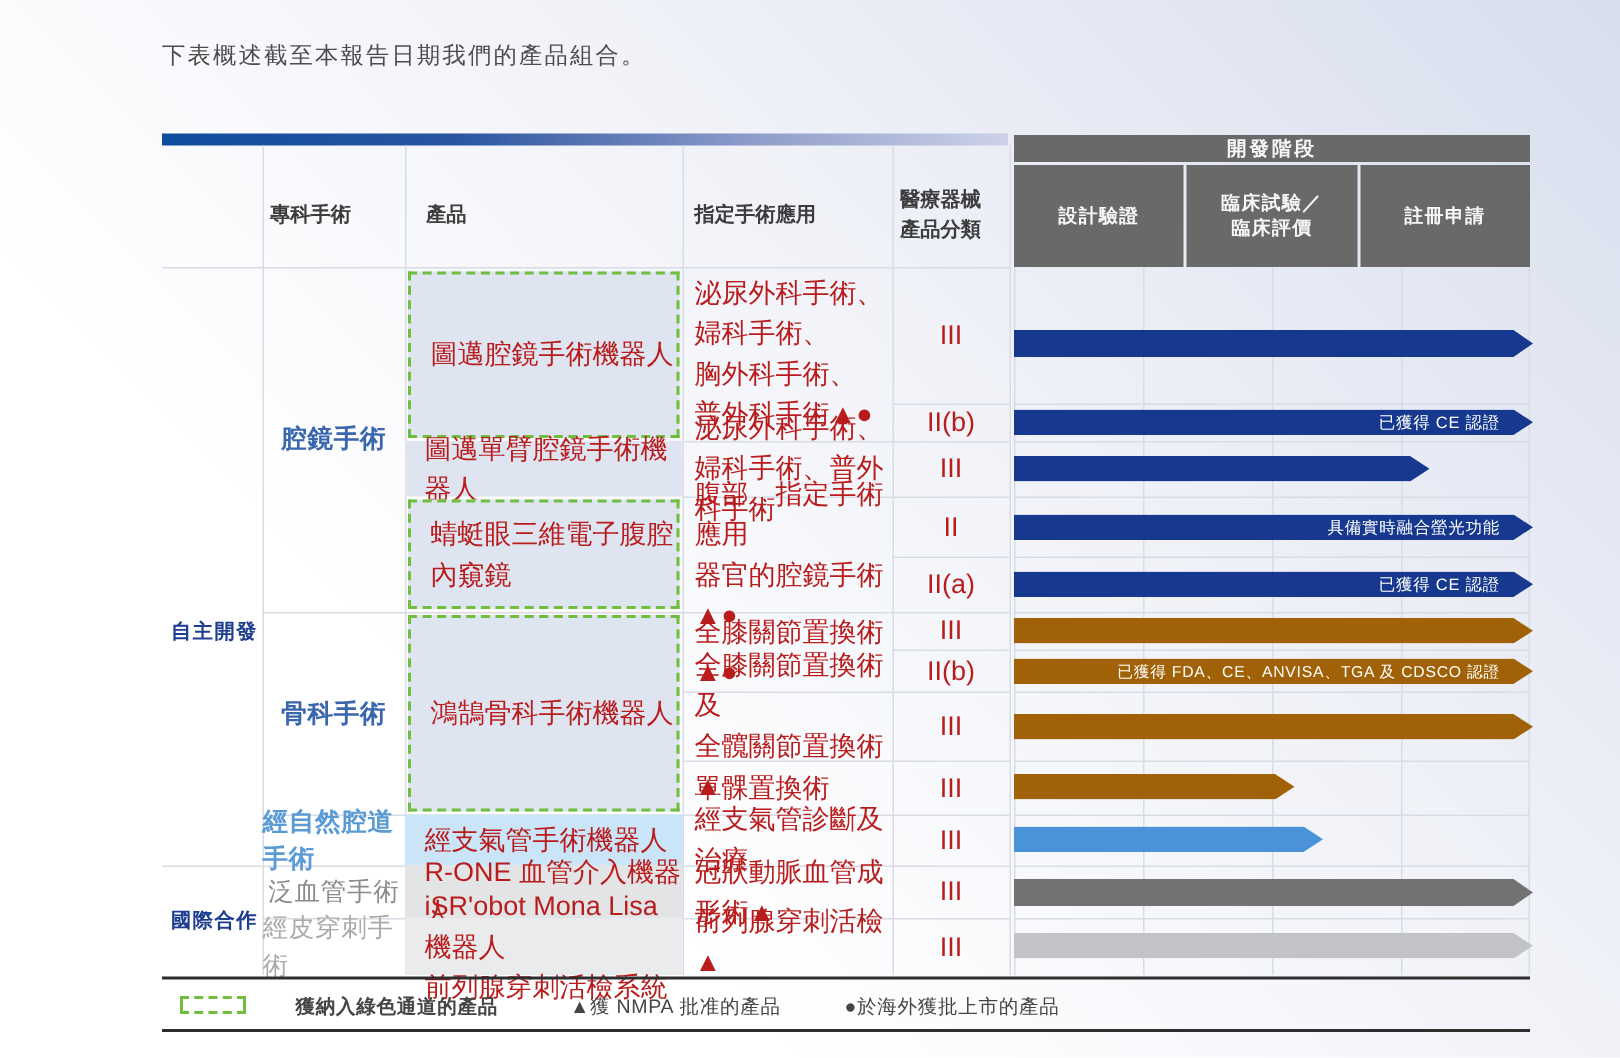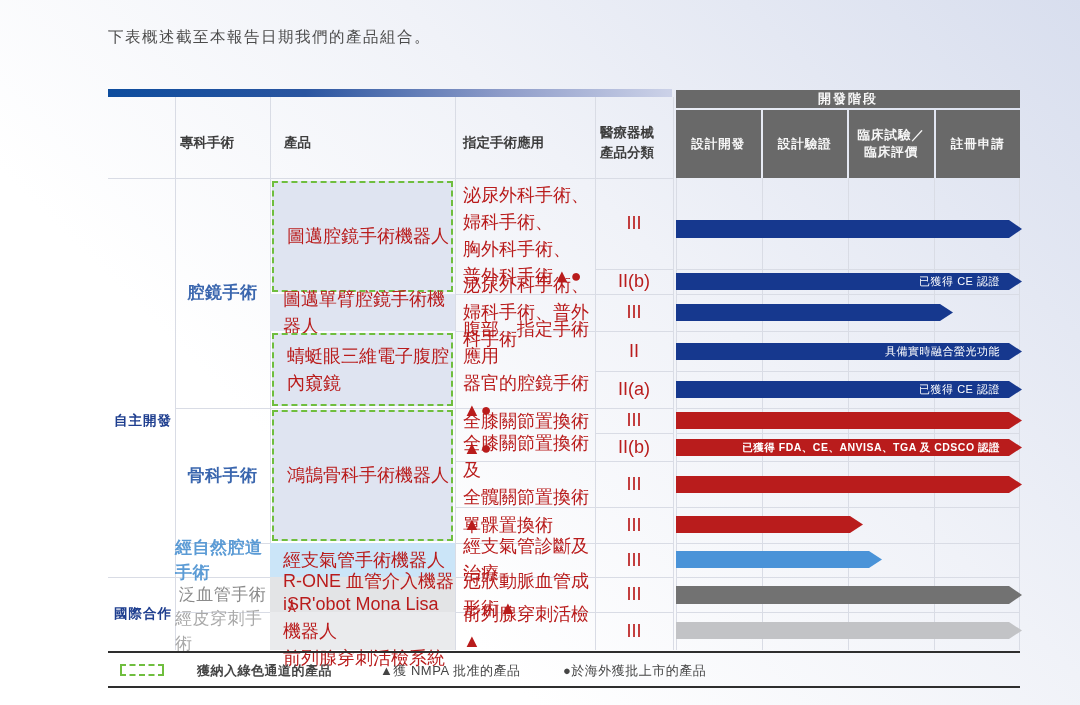--- a/index.html
+++ b/index.html
@@ -33,21 +33,21 @@
   .spec-lbl { font-weight:bold; font-size:17px; justify-content:center; letter-spacing:0.5px; }
   .prod { padding-left:13px; white-space:pre-line; }
   .app { padding-left:8px; white-space:pre-line; }
   .cls { justify-content:center; }
   .greenbox { border:2px dashed #6fbe3e; background:#dfe4f1; }
   
   .bar { left:676px; clip-path:polygon(0 0,calc(100% - 13px) 0,100% 50%,calc(100% - 13px) 100%,0 100%);
     color:#ffffff; font-size:11px; display:flex; align-items:center; justify-content:flex-end;
     padding-right:22px; letter-spacing:0.5px; white-space:nowrap; }
   .navy { background:#16388e; }
-  .slate { background:#b91c1c;font-weight:bold; }
+  .slate { background:#a16207; }
   .sky  { background:#4a93d8; }
   .dgray{ background:#727272; }
   .lgray{ background:#c2c3c6; }
   
   .rule { background:#2e2e2e; height:2px; left:108px; width:912px; }
   .legend-item { top:662px; font-size:13px; color:#454545; letter-spacing:0.5px; }
   .legend-dash { left:120px; top:664px; width:44px; height:12px; border:2px dashed #6fbe3e; }
 </style>
 </head>
 <body>
@@ -58,21 +58,20 @@
 
 <div class="abs hdr-cell" style="left:180px; width:90px;">專科手術</div>
 <div class="abs hdr-cell" style="left:284px; width:170px;">產品</div>
 <div class="abs hdr-cell" style="left:463px; width:132px;">指定手術應用</div>
 <div class="abs hdr-cell" style="left:600px; width:73px;">醫療器械
 產品分類</div>
 
 <div class="abs dev-hdr">
   <div class="dev-hdr-title">開發階段</div>
   <div class="dev-hdr-row">
-    <div class="dev-hdr-cell">設計開發</div>
     <div class="dev-hdr-cell">設計驗證</div>
     <div class="dev-hdr-cell">臨床試驗／
 臨床評價</div>
     <div class="dev-hdr-cell">註冊申請</div>
   </div>
 </div>
 
 <div class="abs vline" style="left:175px; top:97px;  height:553px;"></div>
 <div class="abs vline" style="left:270px; top:97px;  height:553px;"></div>
 <div class="abs vline" style="left:455px; top:97px;  height:553px;"></div>

